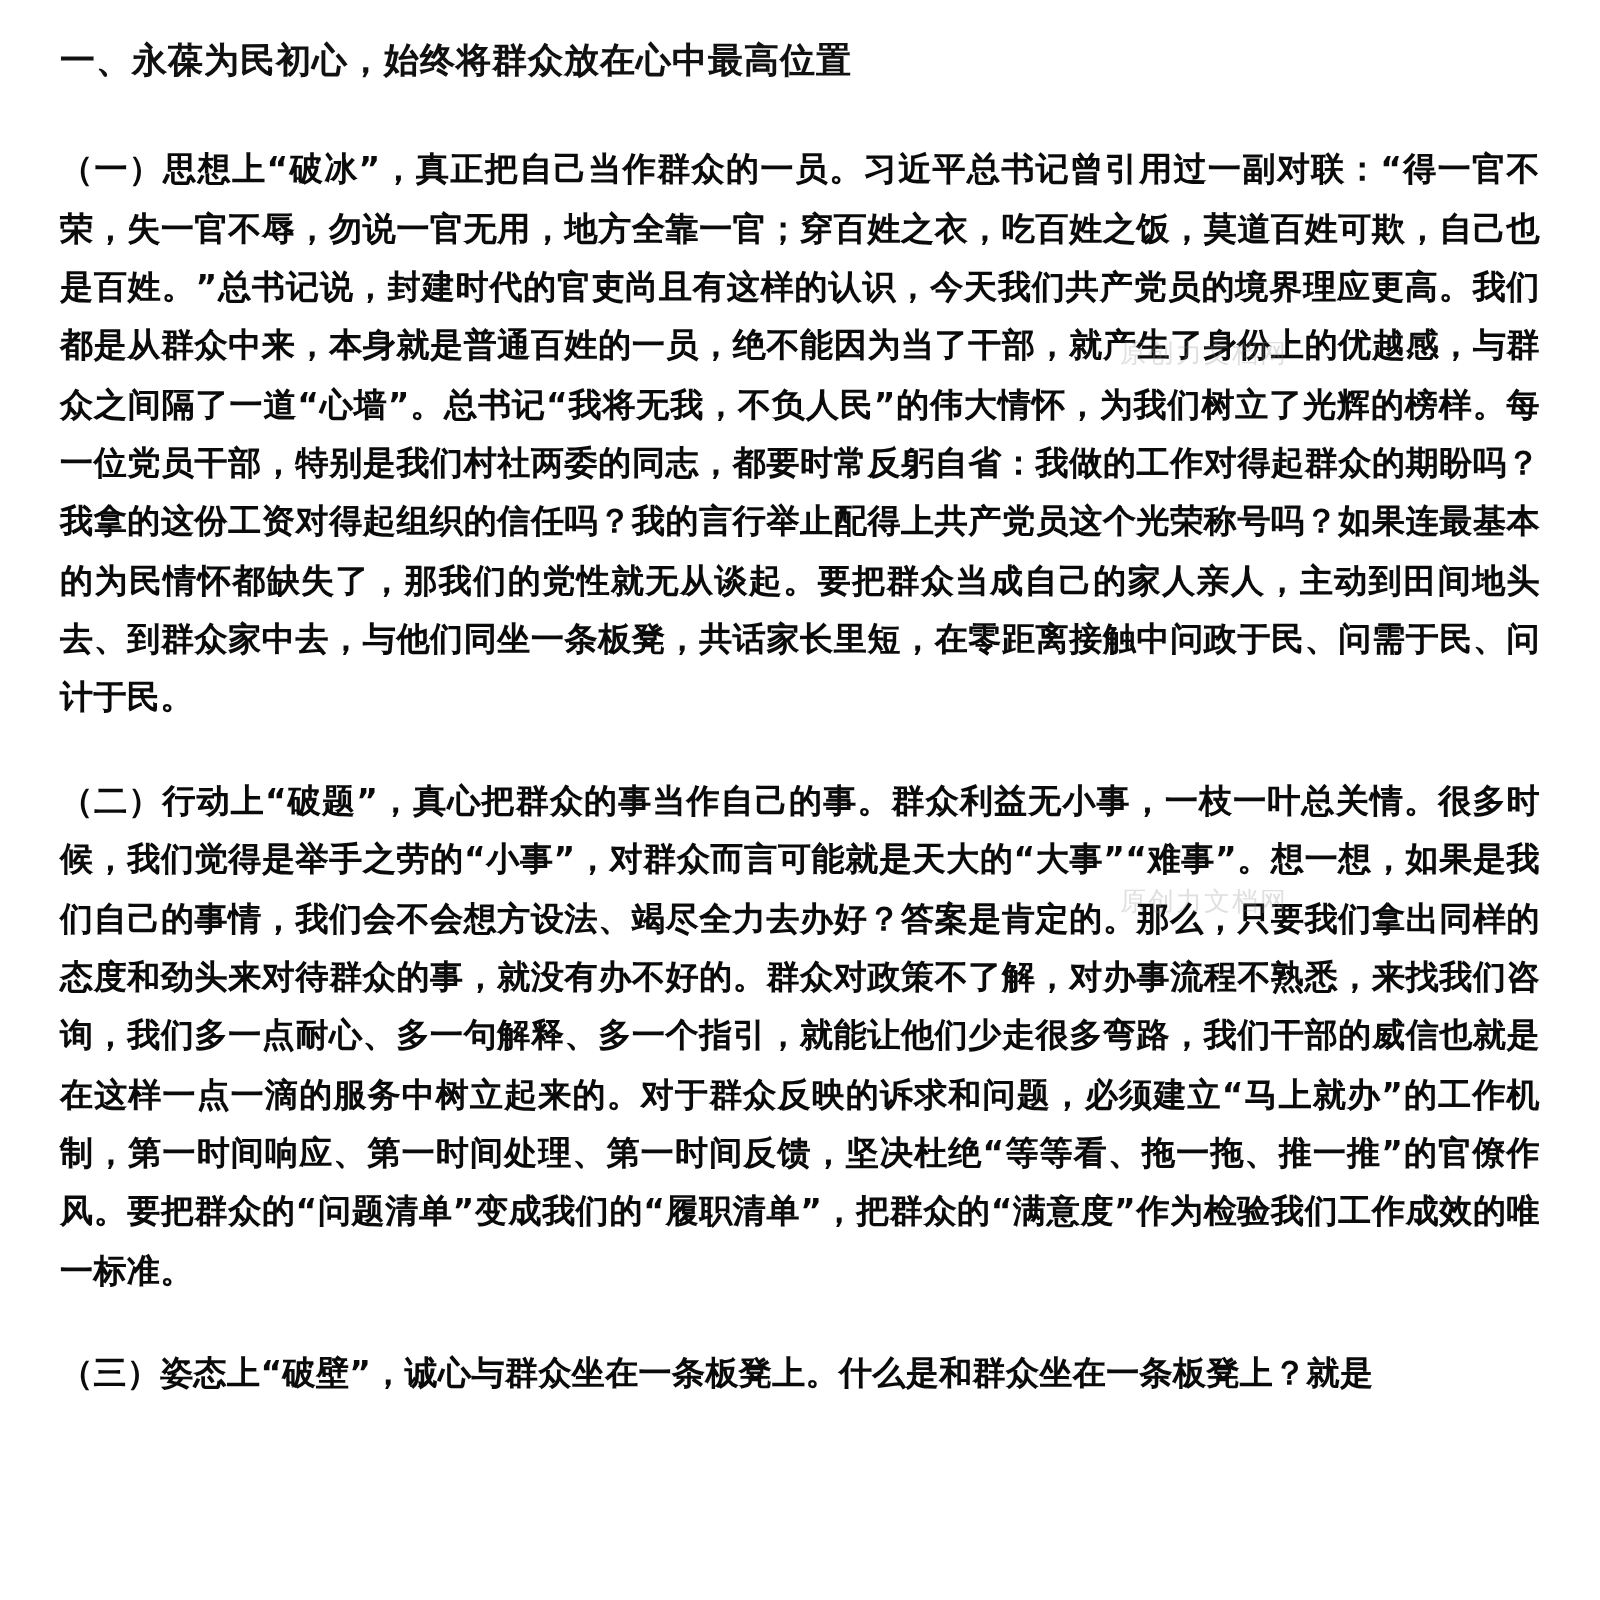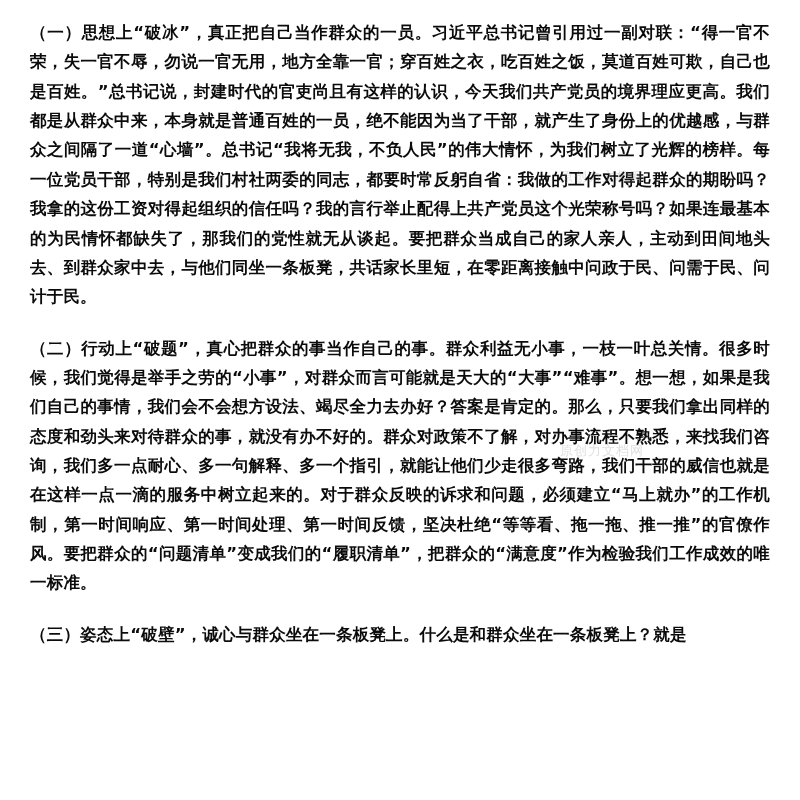--- a/index.html
+++ b/index.html
@@ -63,20 +63,21 @@
     font-family: "DejaVu Sans", "Liberation Sans", sans-serif;
   }
   .wm-1 { left: 560px; top: 168px; }
   .wm-2 { left: 560px; top: 442px; }
   .wm-3 { left: 560px; top: 690px; }
 </style>
 </head>
 <body>
 
 <div class="page">
+  <h1 class="doc-title">一、永葆为民初心，始终将群众放在心中最高位置</h1>
   <p class="para bold">（一）思想上“破冰”，真正把自己当作群众的一员。习近平总书记曾引用过一副对联：“得一官不荣，失一官不辱，勿说一官无用，地方全靠一官；穿百姓之衣，吃百姓之饭，莫道百姓可欺，自己也是百姓。”总书记说，封建时代的官吏尚且有这样的认识，今天我们共产党员的境界理应更高。我们都是从群众中来，本身就是普通百姓的一员，绝不能因为当了干部，就产生了身份上的优越感，与群众之间隔了一道“心墙”。总书记“我将无我，不负人民”的伟大情怀，为我们树立了光辉的榜样。每一位党员干部，特别是我们村社两委的同志，都要时常反躬自省：我做的工作对得起群众的期盼吗？我拿的这份工资对得起组织的信任吗？我的言行举止配得上共产党员这个光荣称号吗？如果连最基本的为民情怀都缺失了，那我们的党性就无从谈起。要把群众当成自己的家人亲人，主动到田间地头去、到群众家中去，与他们同坐一条板凳，共话家长里短，在零距离接触中问政于民、问需于民、问计于民。</p>
   <p class="para bold">（二）行动上“破题”，真心把群众的事当作自己的事。群众利益无小事，一枝一叶总关情。很多时候，我们觉得是举手之劳的“小事”，对群众而言可能就是天大的“大事”“难事”。想一想，如果是我们自己的事情，我们会不会想方设法、竭尽全力去办好？答案是肯定的。那么，只要我们拿出同样的态度和劲头来对待群众的事，就没有办不好的。群众对政策不了解，对办事流程不熟悉，来找我们咨询，我们多一点耐心、多一句解释、多一个指引，就能让他们少走很多弯路，我们干部的威信也就是在这样一点一滴的服务中树立起来的。对于群众反映的诉求和问题，必须建立“马上就办”的工作机制，第一时间响应、第一时间处理、第一时间反馈，坚决杜绝“等等看、拖一拖、推一推”的官僚作风。要把群众的“问题清单”变成我们的“履职清单”，把群众的“满意度”作为检验我们工作成效的唯一标准。</p>
   <p class="para bold">（三）姿态上“破壁”，诚心与群众坐在一条板凳上。什么是和群众坐在一条板凳上？就是</p>
 </div>
 
 <div class="watermark-layer">
   <div class="wm wm-1">原创力文档网</div>
   <div class="wm wm-2">原创力文档网</div>
   <div class="wm wm-3">原创力文档网</div>
 </div>

